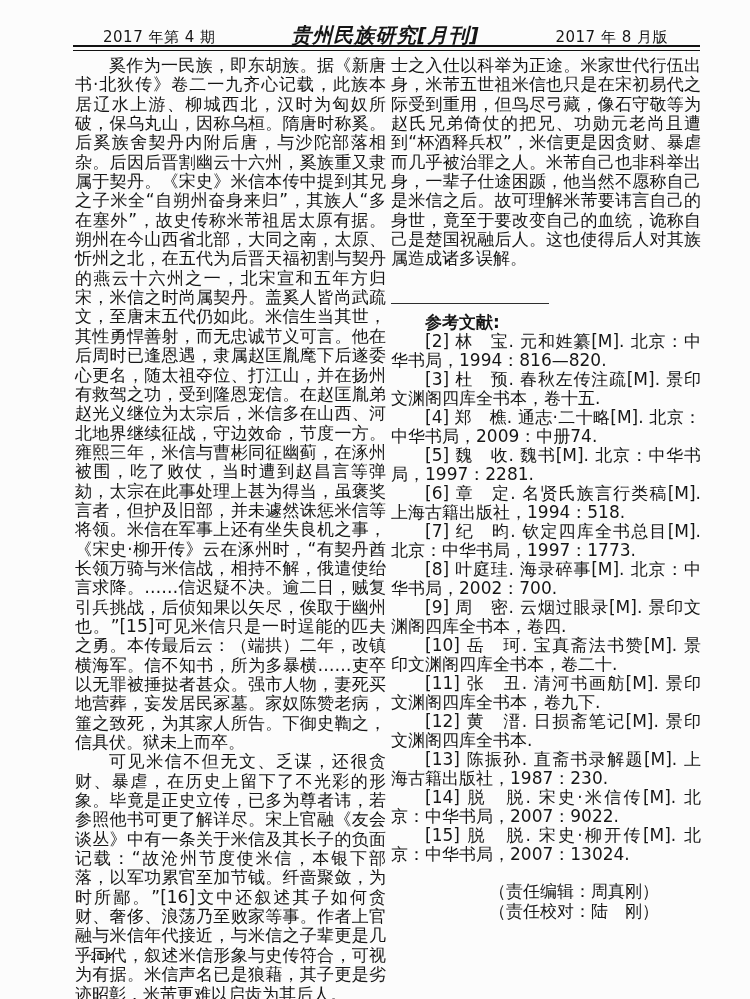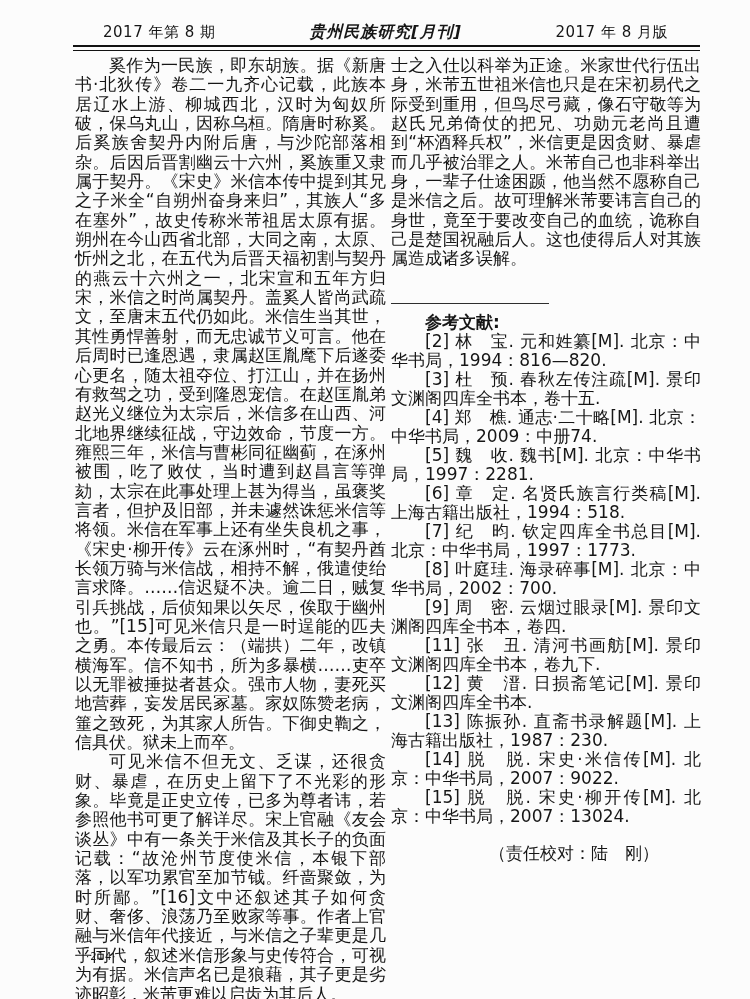--- a/index.html
+++ b/index.html
@@ -10,21 +10,21 @@
     font-family:"DejaVu Sans","Liberation Sans",sans-serif;
     color:#161616;
     overflow:hidden;
   }
   .header{
     position:absolute;left:75px;top:22px;width:597px;
     display:flex;justify-content:space-between;align-items:baseline;
     font-size:15px;
   }
   .header .issue{padding-left:28px;letter-spacing:.5px;}
-  .header .journal{font-weight:bold;font-style:italic;font-size:16px;letter-spacing:1px;}
+  .header .journal{font-weight:bold;font-style:italic;font-size:20px;letter-spacing:1px;}
   .header .edition{letter-spacing:.5px;padding-right:4px;}
   .double-rule{
     position:absolute;left:73px;top:45px;width:627px;height:3px;
     border-top:2.5px solid #121212;border-bottom:1.5px solid #121212;
   }
   .col{
     position:absolute;top:56px;width:311px;
     font-size:17px;line-height:19.35px;
     text-align:justify;
   }
@@ -45,21 +45,21 @@
     position:absolute;left:86px;top:951px;
     font-size:10px;letter-spacing:1px;
   }
 </style>
 </head>
 <body>
 
 <div class="page">
 
   <div class="header">
-    <span class="issue">2017 年第 8 期</span>
+    <span class="issue">2017 年第 4 期</span>
     <span class="journal">贵州民族研究[月刊]</span>
     <span class="edition">2017 年 8 月版</span>
   </div>
 
   <div class="double-rule"></div>
 
   <div class="col col-left">
     <p class="body-p">奚作为一民族，即东胡族。据《新唐书·北狄传》卷二一九齐心记载，此族本居辽水上游、柳城西北，汉时为匈奴所破，保乌丸山，因称乌桓。隋唐时称奚。后奚族舍契丹内附后唐，与沙陀部落相杂。后因后晋割幽云十六州，奚族重又隶属于契丹。《宋史》米信本传中提到其兄之子米全“自朔州奋身来归”，其族人“多在塞外”，故史传称米芾祖居太原有据。朔州在今山西省北部，大同之南，太原、忻州之北，在五代为后晋天福初割与契丹的燕云十六州之一，北宋宣和五年方归宋，米信之时尚属契丹。盖奚人皆尚武疏文，至唐末五代仍如此。米信生当其世，其性勇悍善射，而无忠诚节义可言。他在后周时已逢恩遇，隶属赵匡胤麾下后遂委心更名，随太祖夺位、打江山，并在扬州有救驾之功，受到隆恩宠信。在赵匡胤弟赵光义继位为太宗后，米信多在山西、河北地界继续征战，守边效命，节度一方。雍熙三年，米信与曹彬同征幽蓟，在涿州被围，吃了败仗，当时遭到赵昌言等弹劾，太宗在此事处理上甚为得当，虽褒奖言者，但护及旧部，并未遽然诛惩米信等将领。米信在军事上还有坐失良机之事，《宋史·柳开传》云在涿州时，“有契丹酋长领万骑与米信战，相持不解，俄遣使绐言求降。……信迟疑不决。逾二日，贼复引兵挑战，后侦知果以矢尽，俟取于幽州也。”[15]可见米信只是一时逞能的匹夫之勇。本传最后云：（端拱）二年，改镇横海军。信不知书，所为多暴横……吏卒以无罪被捶挞者甚众。强市人物，妻死买地营葬，妄发居民冢墓。家奴陈赞老病，箠之致死，为其家人所告。下御史鞫之，信具伏。狱未上而卒。</p>
     <p class="body-p">可见米信不但无文、乏谋，还很贪财、暴虐，在历史上留下了不光彩的形象。毕竟是正史立传，已多为尊者讳，若参照他书可更了解详尽。宋上官融《友会谈丛》中有一条关于米信及其长子的负面记载：“故沧州节度使米信，本银下部落，以军功累官至加节钺。纤啬聚敛，为时所鄙。”[16]文中还叙述其子如何贪财、奢侈、浪荡乃至败家等事。作者上官融与米信年代接近，与米信之子辈更是几乎同代，叙述米信形象与史传符合，可视为有据。米信声名已是狼藉，其子更是劣迹昭彰，米芾更难以启齿为其后人。</p>
     <p class="body-p">米芾讳言家世，还有一个原因是宋代重文，</p>
@@ -72,26 +72,28 @@
     <p class="ref-title">参考文献:</p>
 
     <p class="ref-item">[2] 林　宝. 元和姓纂[M]. 北京：中华书局，1994：816—820.</p>
     <p class="ref-item">[3] 杜　预. 春秋左传注疏[M]. 景印文渊阁四库全书本，卷十五.</p>
     <p class="ref-item">[4] 郑　樵. 通志·二十略[M]. 北京：中华书局，2009：中册74.</p>
     <p class="ref-item">[5] 魏　收. 魏书[M]. 北京：中华书局，1997：2281.</p>
     <p class="ref-item">[6] 章　定. 名贤氏族言行类稿[M]. 上海古籍出版社，1994：518.</p>
     <p class="ref-item">[7] 纪　昀. 钦定四库全书总目[M]. 北京：中华书局，1997：1773.</p>
     <p class="ref-item">[8] 叶庭珪. 海录碎事[M]. 北京：中华书局，2002：700.</p>
     <p class="ref-item">[9] 周　密. 云烟过眼录[M]. 景印文渊阁四库全书本，卷四.</p>
+    <p class="ref-item">[10] 岳　珂. 宝真斋法书赞[M]. 景印文渊阁四库全书本，卷二十.</p>
     <p class="ref-item">[11] 张　丑. 清河书画舫[M]. 景印文渊阁四库全书本，卷九下.</p>
     <p class="ref-item">[12] 黄　溍. 日损斋笔记[M]. 景印文渊阁四库全书本.</p>
     <p class="ref-item">[13] 陈振孙. 直斋书录解题[M]. 上海古籍出版社，1987：230.</p>
     <p class="ref-item">[14] 脱　脱. 宋史·米信传[M]. 北京：中华书局，2007：9022.</p>
     <p class="ref-item">[15] 脱　脱. 宋史·柳开传[M]. 北京：中华书局，2007：13024.</p>
 
     <div class="colophon">
+      <p>（责任编辑：周真刚）</p>
       <p>（责任校对：陆　刚）</p>
     </div>
   </div>
 
   <div class="footer">·214·</div>
 
 </div>
 
 </body></html>

